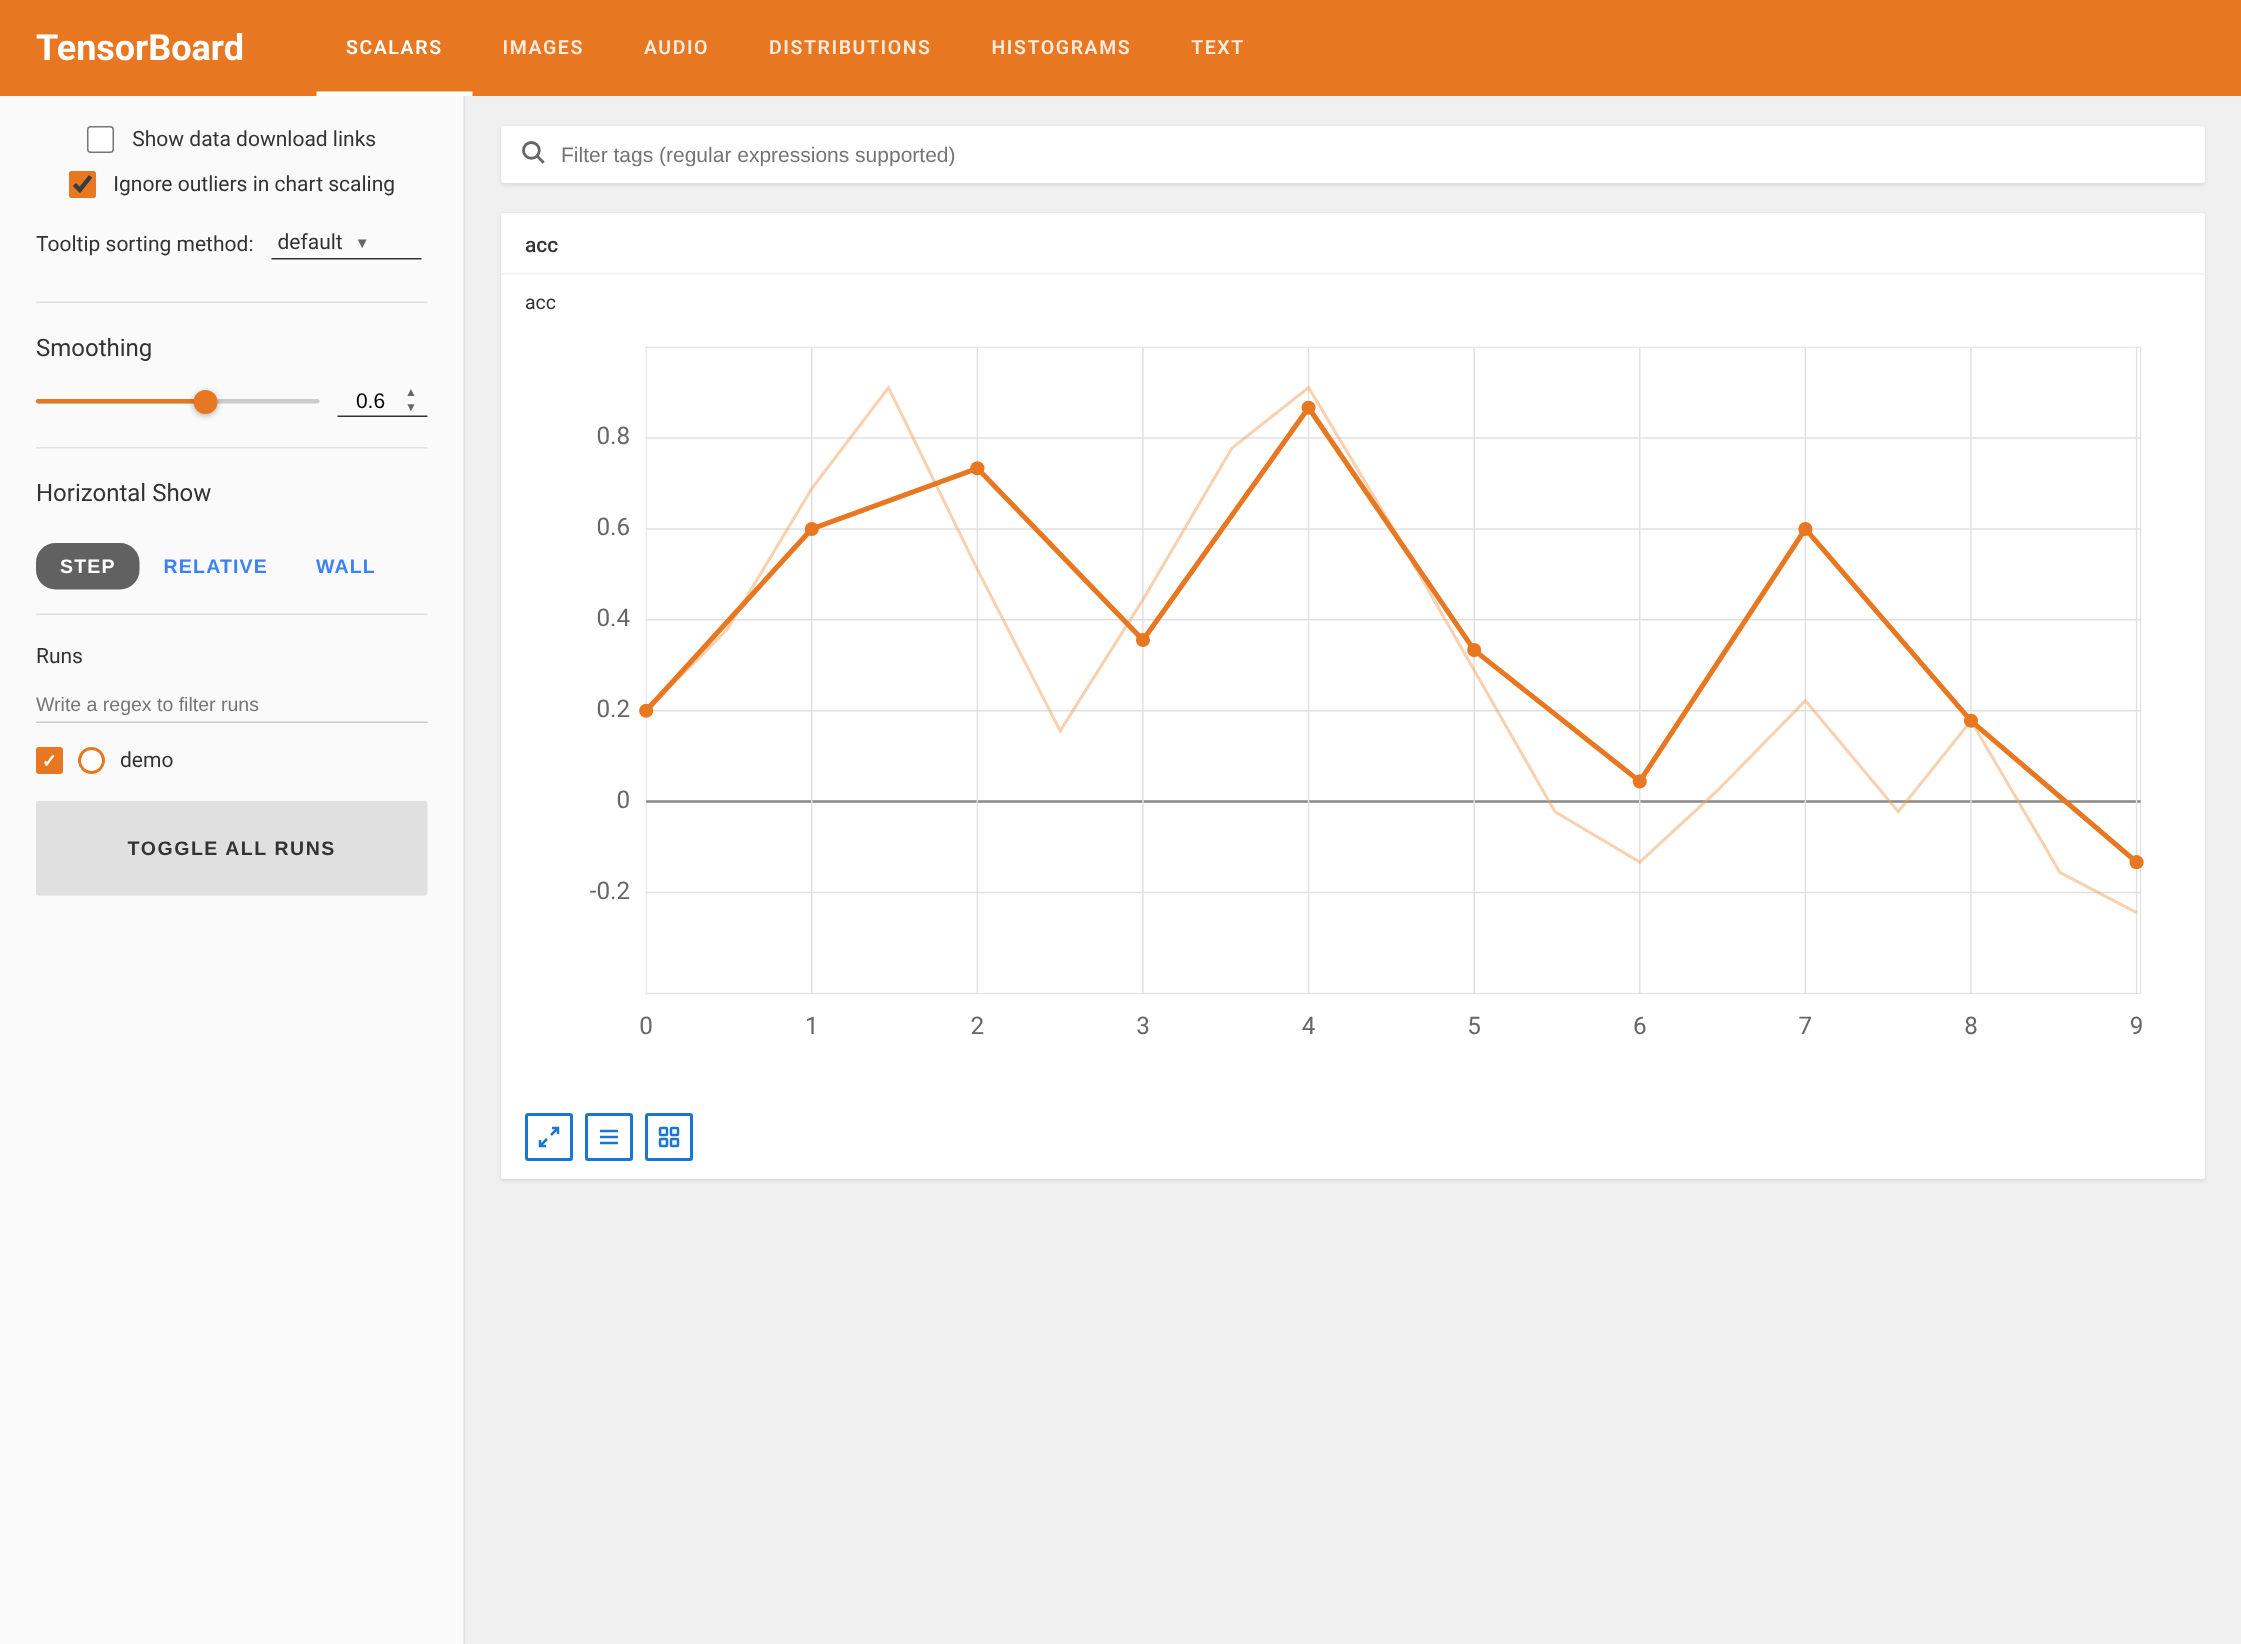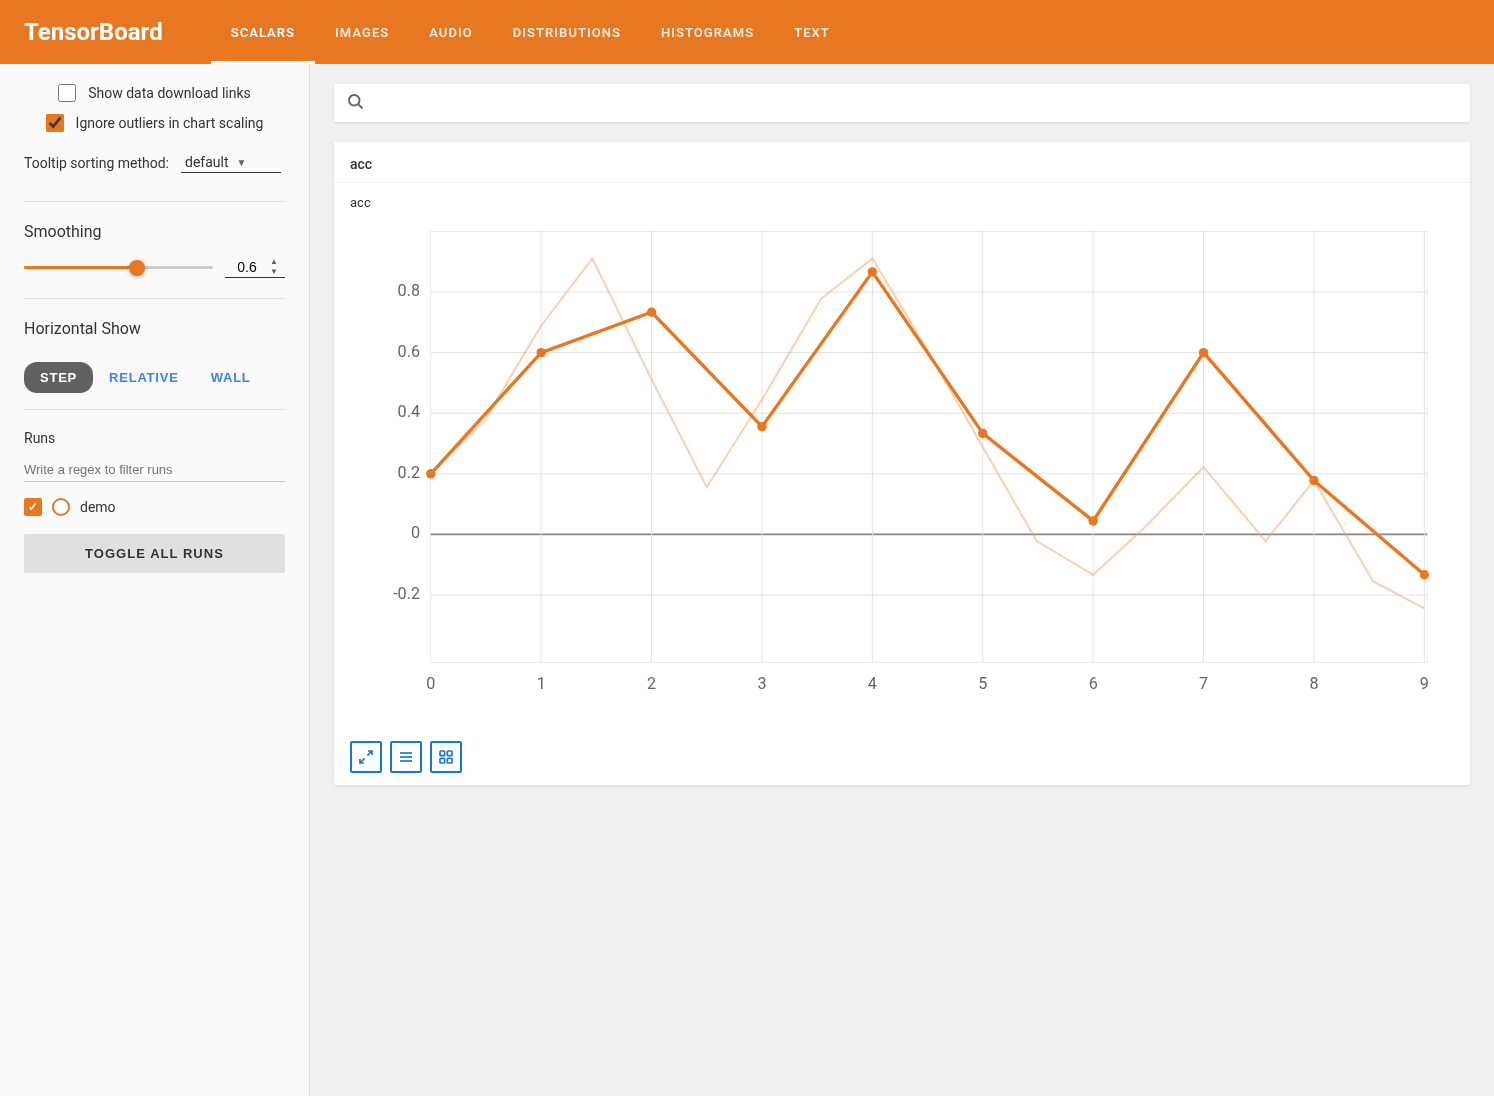--- a/index.html
+++ b/index.html
@@ -266,21 +266,21 @@
       background: white;
       cursor: pointer;
     }
     .run-name {
       font-size: 14px;
       color: #333;
     }
 
     .toggle-all-btn {
       width: 100%;
-      padding: 12px;
+      padding: 24px;
       background: #e0e0e0;
       border: none;
       font-size: 13px;
       font-weight: 600;
       letter-spacing: 0.08em;
       color: #333;
       cursor: pointer;
       text-transform: uppercase;
       border-radius: 2px;
       margin-top: 8px;
@@ -443,20 +443,21 @@
 
   <div class="content">
 
     <div class="filter-bar">
       <span class="search-icon-svg">
         <svg width="18" height="18" viewBox="0 0 24 24" fill="none" stroke="#666" stroke-width="2.5">
           <circle cx="11" cy="11" r="7"></circle>
           <line x1="16.5" y1="16.5" x2="22" y2="22"></line>
         </svg>
       </span>
+      <input type="text" class="filter-input" placeholder="Filter tags (regular expressions supported)" style="">
     </div>
 
     <div class="chart-card">
       <div class="chart-card-header">acc</div>
       <div class="chart-body">
         <div class="chart-title">acc</div>
 
         <div class="chart-svg-container">
           <svg viewBox="0 0 820 380" width="100%">
 

